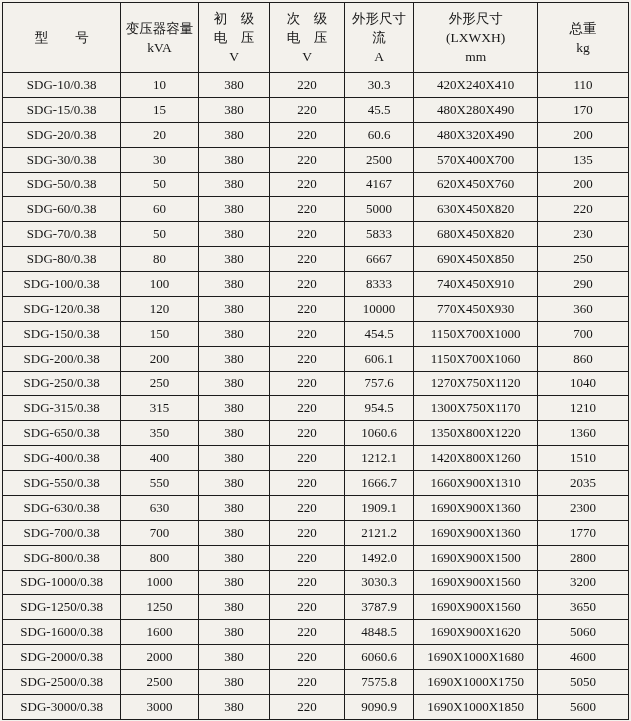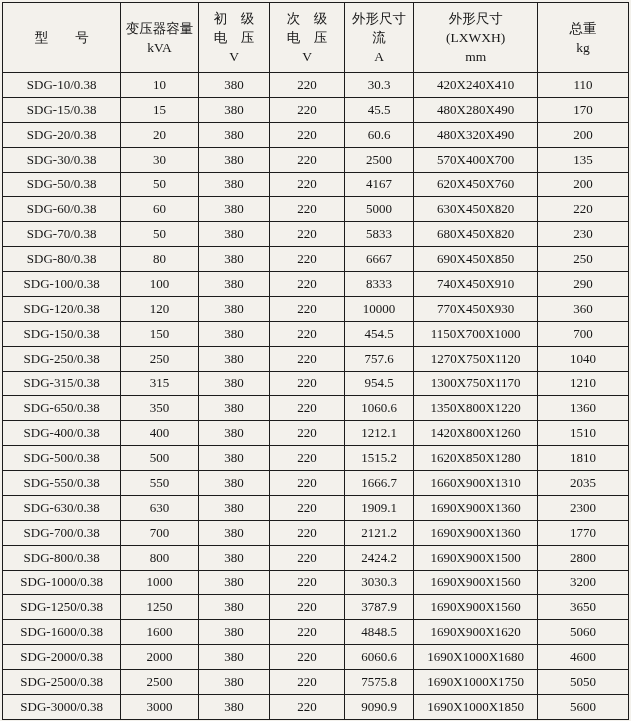--- a/index.html
+++ b/index.html
@@ -195,20 +195,29 @@
         <tr>
           <td>SDG-150/0.38</td>
           <td>150</td>
           <td>380</td>
           <td>220</td>
           <td>454.5</td>
           <td>1150X700X1000</td>
           <td>700</td>
         </tr>
         <tr>
+          <td>SDG-200/0.38</td>
+          <td>200</td>
+          <td>380</td>
+          <td>220</td>
+          <td>606.1</td>
+          <td>1150X700X1060</td>
+          <td>860</td>
+        </tr>
+        <tr>
           <td>SDG-250/0.38</td>
           <td>250</td>
           <td>380</td>
           <td>220</td>
           <td>757.6</td>
           <td>1270X750X1120</td>
           <td>1040</td>
         </tr>
         <tr>
           <td>SDG-315/0.38</td>
@@ -231,29 +240,20 @@
         <tr>
           <td>SDG-400/0.38</td>
           <td>400</td>
           <td>380</td>
           <td>220</td>
           <td>1212.1</td>
           <td>1420X800X1260</td>
           <td>1510</td>
         </tr>
         <tr>
-          <td>SDG-500/0.38</td>
-          <td>500</td>
-          <td>380</td>
-          <td>220</td>
-          <td>1515.2</td>
-          <td>1620X850X1280</td>
-          <td>1810</td>
-        </tr>
-        <tr>
           <td>SDG-550/0.38</td>
           <td>550</td>
           <td>380</td>
           <td>220</td>
           <td>1666.7</td>
           <td>1660X900X1310</td>
           <td>2035</td>
         </tr>
         <tr>
           <td>SDG-630/0.38</td>
@@ -271,21 +271,21 @@
           <td>220</td>
           <td>2121.2</td>
           <td>1690X900X1360</td>
           <td>1770</td>
         </tr>
         <tr>
           <td>SDG-800/0.38</td>
           <td>800</td>
           <td>380</td>
           <td>220</td>
-          <td>2424.2</td>
+          <td>1492.0</td>
           <td>1690X900X1500</td>
           <td>2800</td>
         </tr>
         <tr>
           <td>SDG-1000/0.38</td>
           <td>1000</td>
           <td>380</td>
           <td>220</td>
           <td>3030.3</td>
           <td>1690X900X1560</td>

